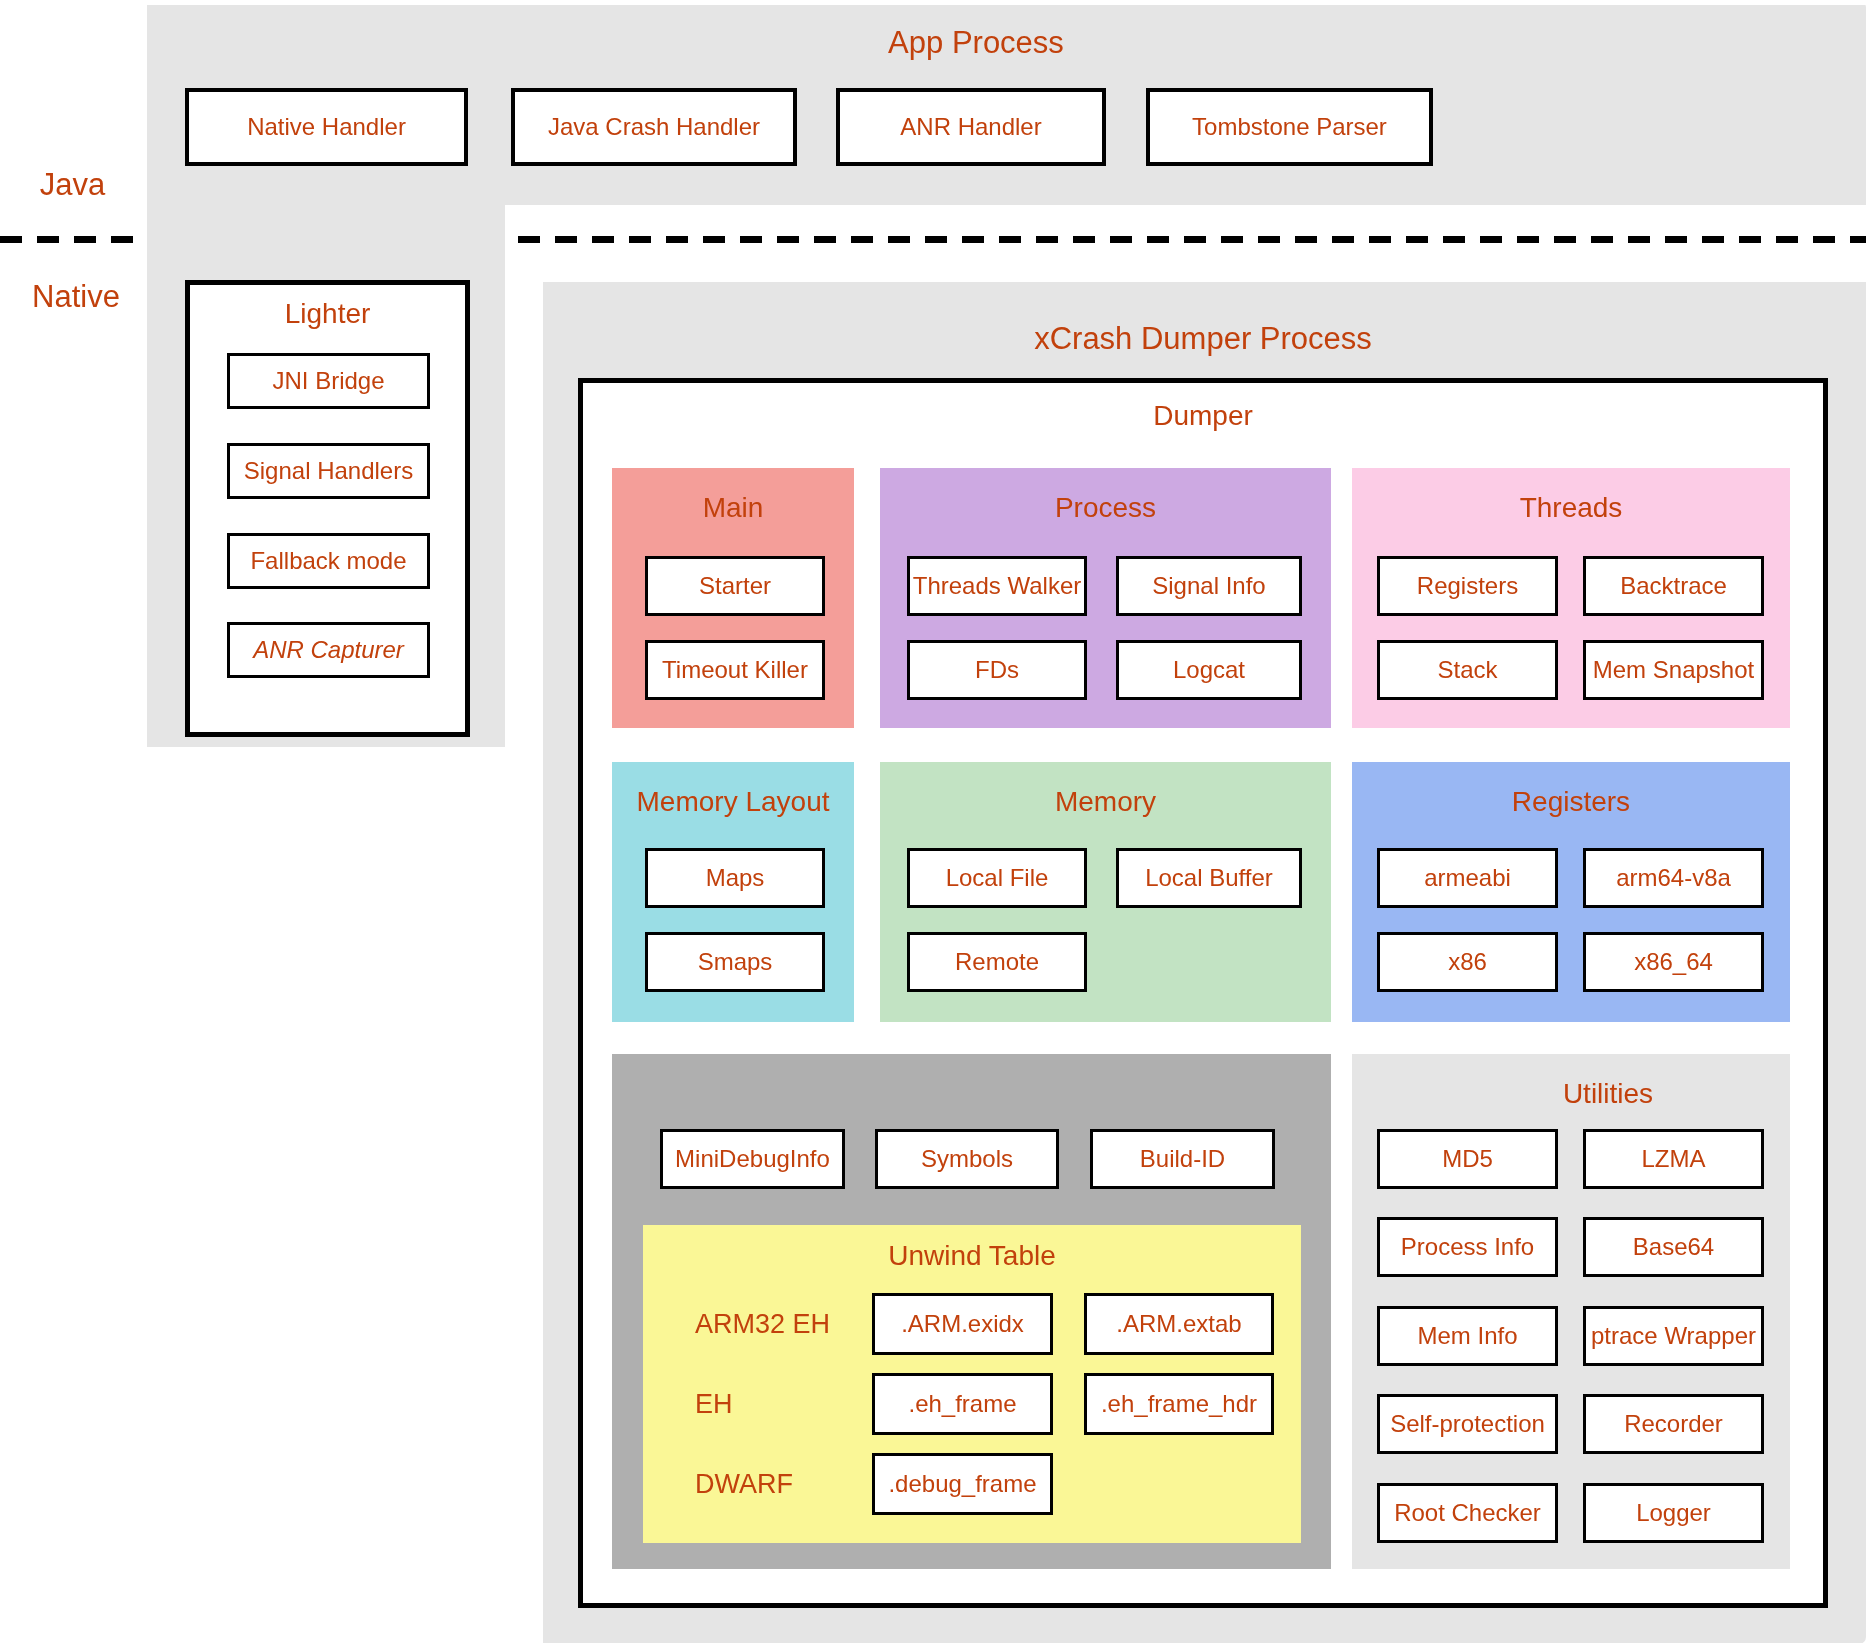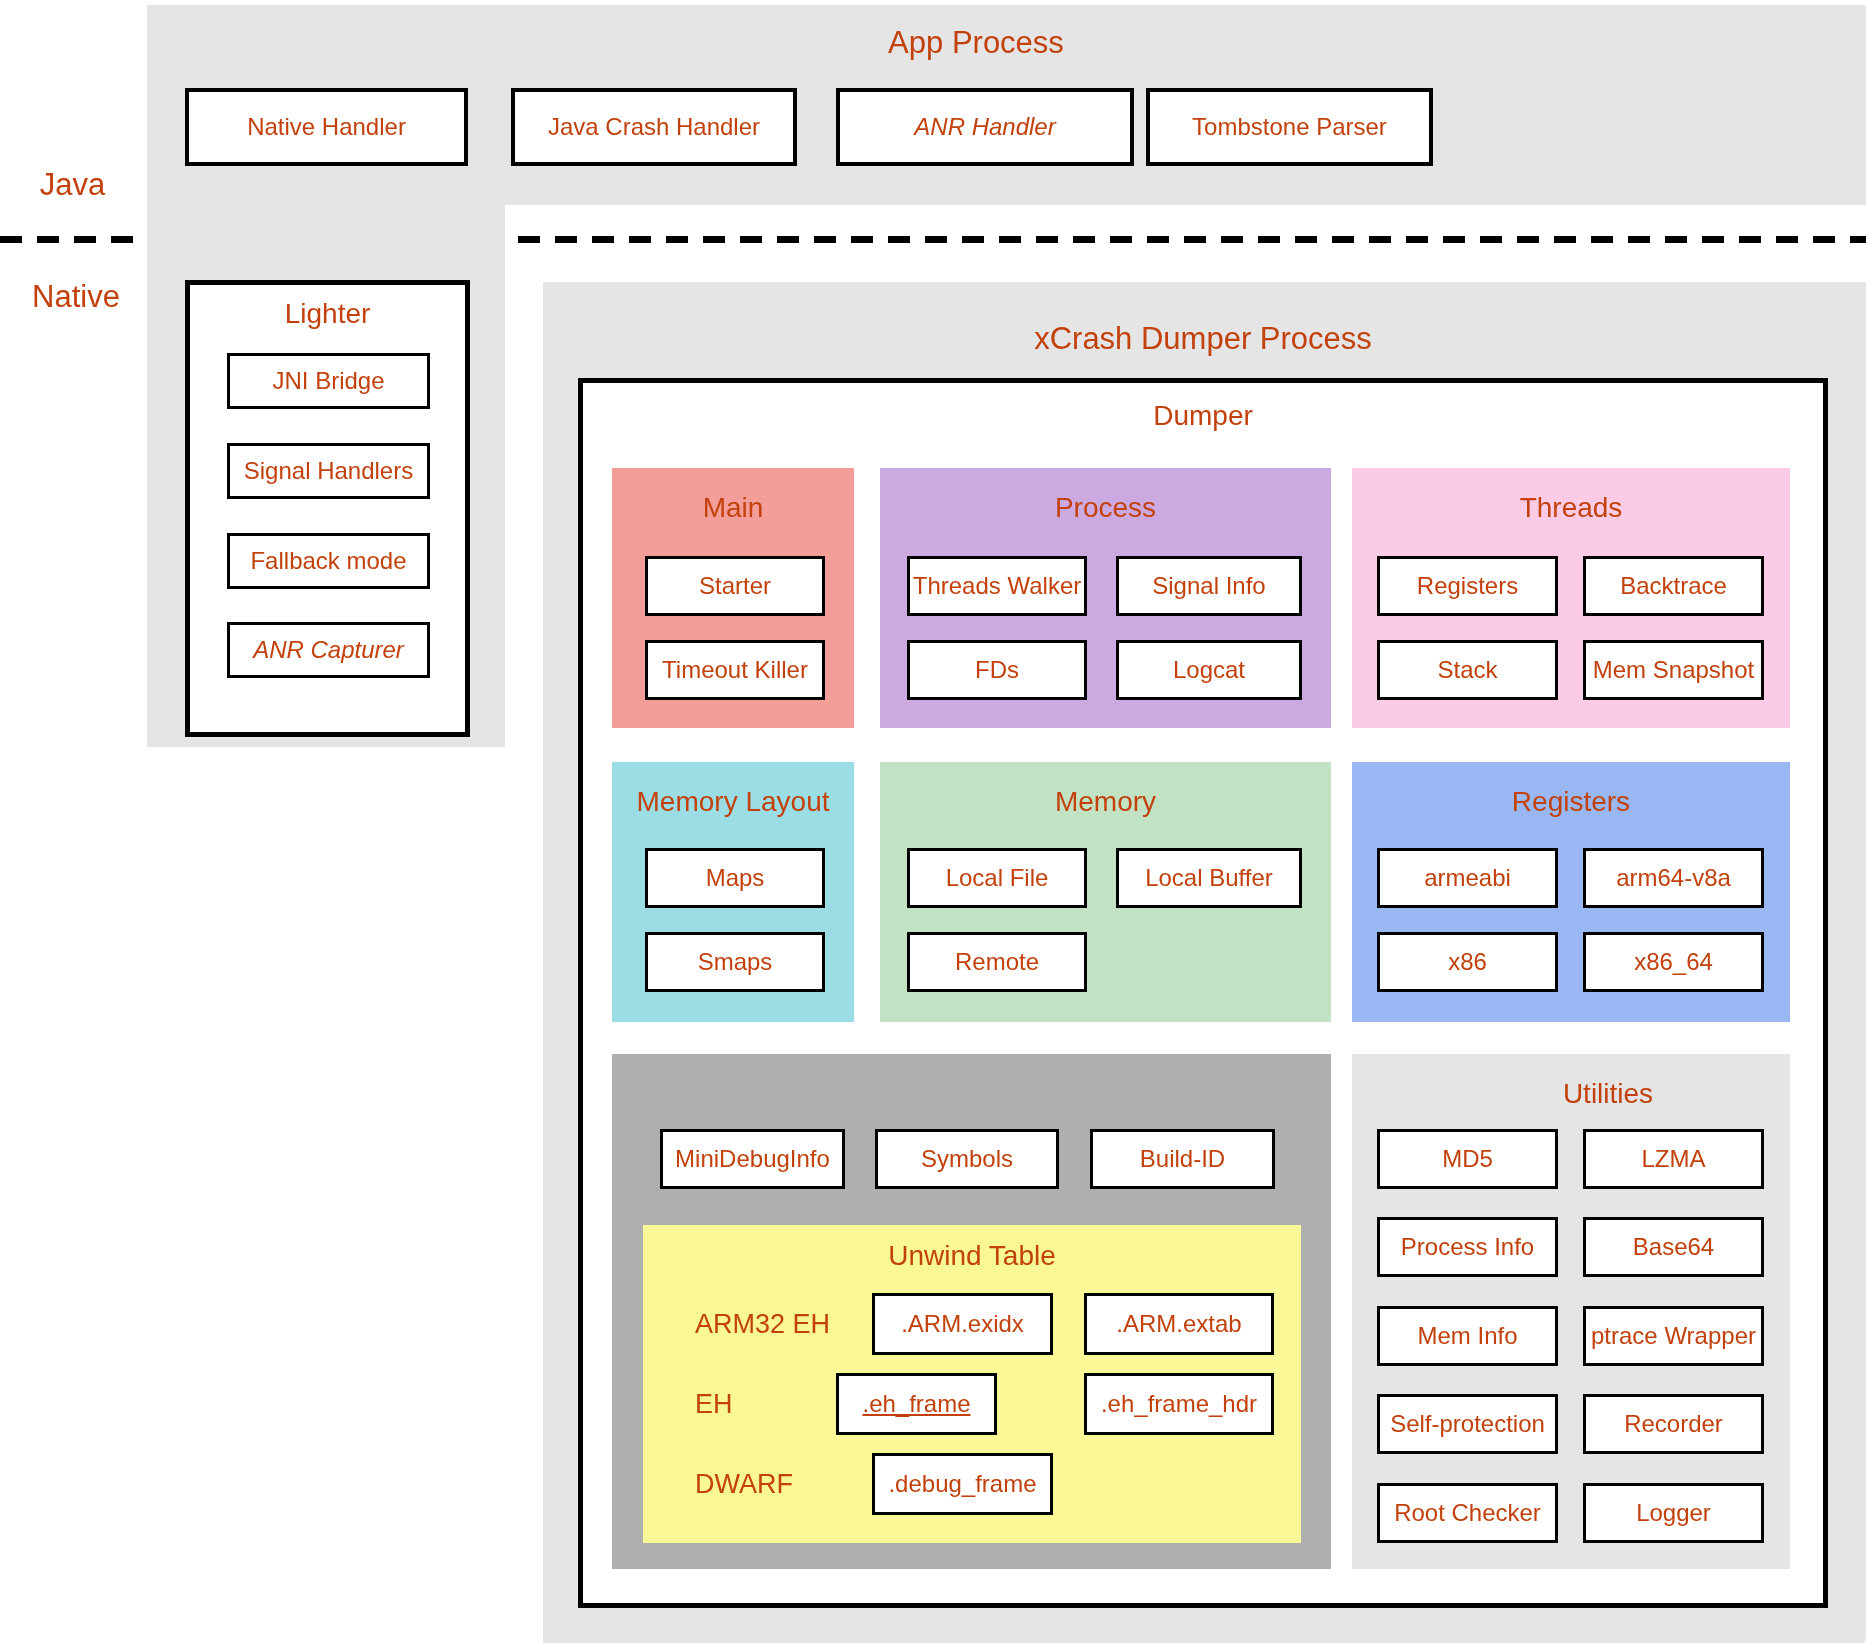--- a/index.html
+++ b/index.html
@@ -27,21 +27,21 @@
 </head>
 <body>
 
 <div class="canvas">
 
   <div class="panel" style="left: 147px; top: 5px; width: 1719px; height: 200px; background-color: rgb(229, 229, 229);"></div>
   <div class="ttl big" style="left:147px;top:24px;width:1658px;">App Process</div>
 
   <div class="wbox b4" style="left:185px;top:88px;width:283px;height:78px;">Native Handler</div>
   <div class="wbox b4" style="left:511px;top:88px;width:286px;height:78px;">Java Crash Handler</div>
-  <div class="wbox b4" style="left:836px;top:88px;width:298px;height:78px;font-style:italic;">ANR Handler</div>
+  <div class="wbox b4" style="left:836px;top:88px;width:270px;height:78px;">ANR Handler</div>
   <div class="wbox b4" style="left:1146px;top:88px;width:287px;height:78px;">Tombstone Parser</div>
 
   <div class="side" style="left:20px;top:166px;width:105px;text-align:center;">Java</div>
   <div class="dash" style="top:236px;"></div>
   <div class="side" style="left:20px;top:278px;width:112px;text-align:center;">Native</div>
 
   <div class="panel" style="left: 147px; top: 200px; width: 358px; height: 547px; background-color: rgb(229, 229, 229);"></div>
   <div class="frame" style="left:185px;top:280px;width:285px;height:457px;"></div>
   <div class="ttl" style="left:185px;top:296px;width:285px;">Lighter</div>
   <div class="wbox" style="left:227px;top:353px;width:203px;height:56px;">JNI Bridge</div>
@@ -98,21 +98,21 @@
   <div class="wbox" style="left:1090px;top:1129px;width:185px;height:60px;">Build-ID</div>
 
   <div class="panel" style="left: 643px; top: 1225px; width: 658px; height: 318px; background-color: rgb(250, 247, 150);"></div>
   <div class="ttl" style="left:643px;top:1238px;width:658px;">Unwind Table</div>
 
   <div class="rowlbl" style="left:695px;top:1293px;height:62px;">ARM32 EH</div>
   <div class="wbox" style="left:872px;top:1293px;width:181px;height:62px;">.ARM.exidx</div>
   <div class="wbox" style="left:1084px;top:1293px;width:190px;height:62px;">.ARM.extab</div>
 
   <div class="rowlbl" style="left:695px;top:1373px;height:62px;">EH</div>
-  <div class="wbox" style="left:836px;top:1373px;width:161px;height:62px;text-decoration:underline;">.eh_frame</div>
+  <div class="wbox" style="left:872px;top:1373px;width:181px;height:62px;">.eh_frame</div>
   <div class="wbox" style="left:1084px;top:1373px;width:190px;height:62px;">.eh_frame_hdr</div>
 
   <div class="rowlbl" style="left:695px;top:1453px;height:62px;">DWARF</div>
   <div class="wbox" style="left:872px;top:1453px;width:181px;height:62px;">.debug_frame</div>
 
   <div class="panel" style="left: 1352px; top: 1054px; width: 438px; height: 515px; background-color: rgb(229, 229, 229);"></div>
   <div class="ttl" style="left:1352px;top:1076px;width:438px;padding-left:37px;">Utilities</div>
   <div class="wbox" style="left:1377px;top:1129px;width:181px;height:60px;">MD5</div>
   <div class="wbox" style="left:1583px;top:1129px;width:181px;height:60px;">LZMA</div>
   <div class="wbox" style="left:1377px;top:1217px;width:181px;height:60px;">Process Info</div>

